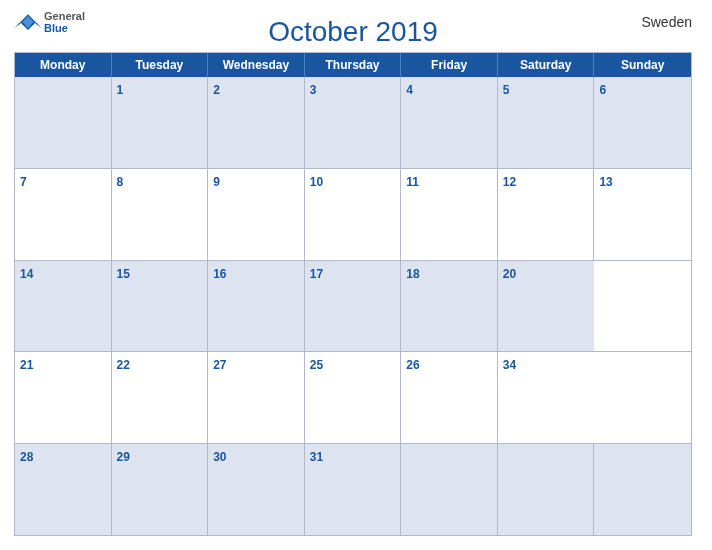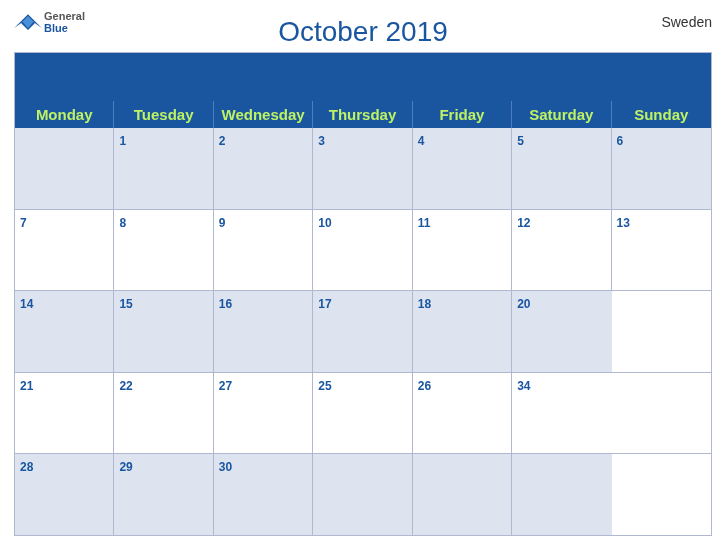--- a/index.html
+++ b/index.html
@@ -9,21 +9,21 @@
       display: flex;
       justify-content: center;
       align-items: center;
       width: 712px;
       height: 550px;
     }
     .calendar-wrapper {
       width: 712px;
       height: 550px;
       background: #fff;
-      padding: 10px 0 14px 14px;
+      padding: 10px 20px 14px 14px;
       display: flex;
       flex-direction: column;
     }
     .calendar-header {
       display: flex;
       align-items: center;
       justify-content: center;
       position: relative;
       padding: 6px 0 4px 0;
     }
@@ -80,27 +80,26 @@
       flex-direction: column;
       border: 1px solid #b0b8d0;
       border-bottom: none;
     }
     .day-headers {
       display: grid;
       grid-template-columns: repeat(7, 1fr);
       background: #1a56a0;
     }
     .day-header {
-      color: #bef264;
+      color: #ffffff;
       text-align: center;
-      font-size: 15px;
+      font-size: 12px;
       font-weight: bold;
       padding: 5px 2px;
       border-right: 1px solid #4a7ec0;
-      margin-top: 48px;
     }
     .day-header:last-child {
       border-right: none;
     }
     .weeks-container {
       flex: 1;
       display: flex;
       flex-direction: column;
     }
     .week-row {
@@ -198,19 +197,20 @@
           <div class="day-cell"><span class="day-number">22</span></div>
           <div class="day-cell"><span class="day-number">27</span></div>
           <div class="day-cell"><span class="day-number">25</span></div>
           <div class="day-cell"><span class="day-number">26</span></div>
           <div class="day-cell"><span class="day-number">34</span></div>
         </div>
         <div class="week-row shaded">
           <div class="day-cell"><span class="day-number">28</span></div>
           <div class="day-cell"><span class="day-number">29</span></div>
           <div class="day-cell"><span class="day-number">30</span></div>
+          <div class="day-cell"><span class="day-number">31</span></div>
           <div class="day-cell empty"><span class="day-number"></span></div>
           <div class="day-cell empty"><span class="day-number"></span></div>
           <div class="day-cell empty"><span class="day-number"></span></div>
         </div>
       </div>
   </div>
 </div>
 
 </body></html>

